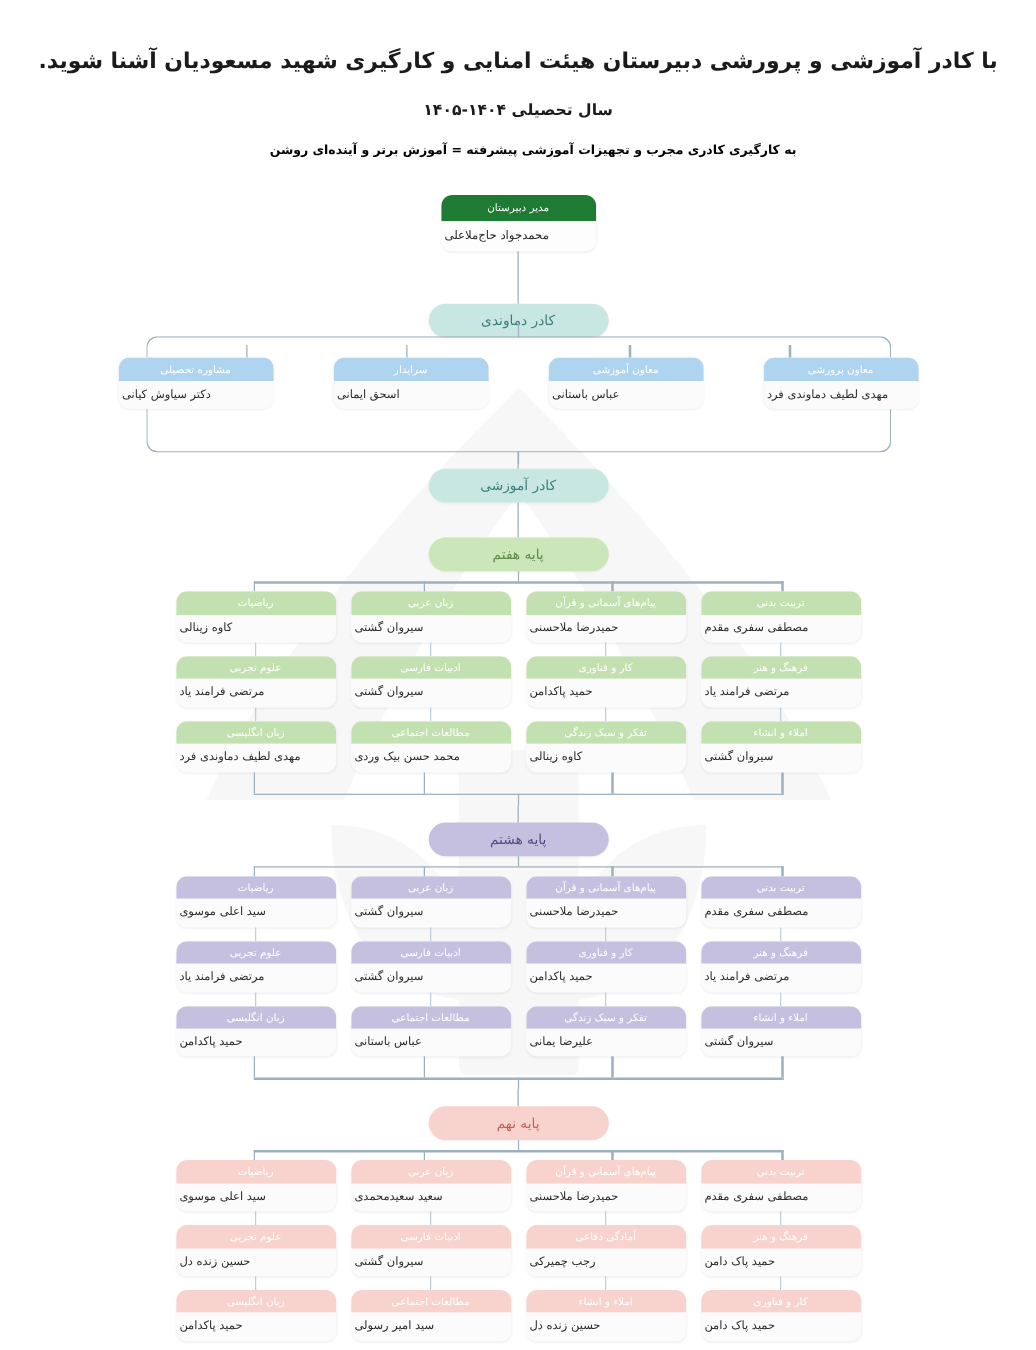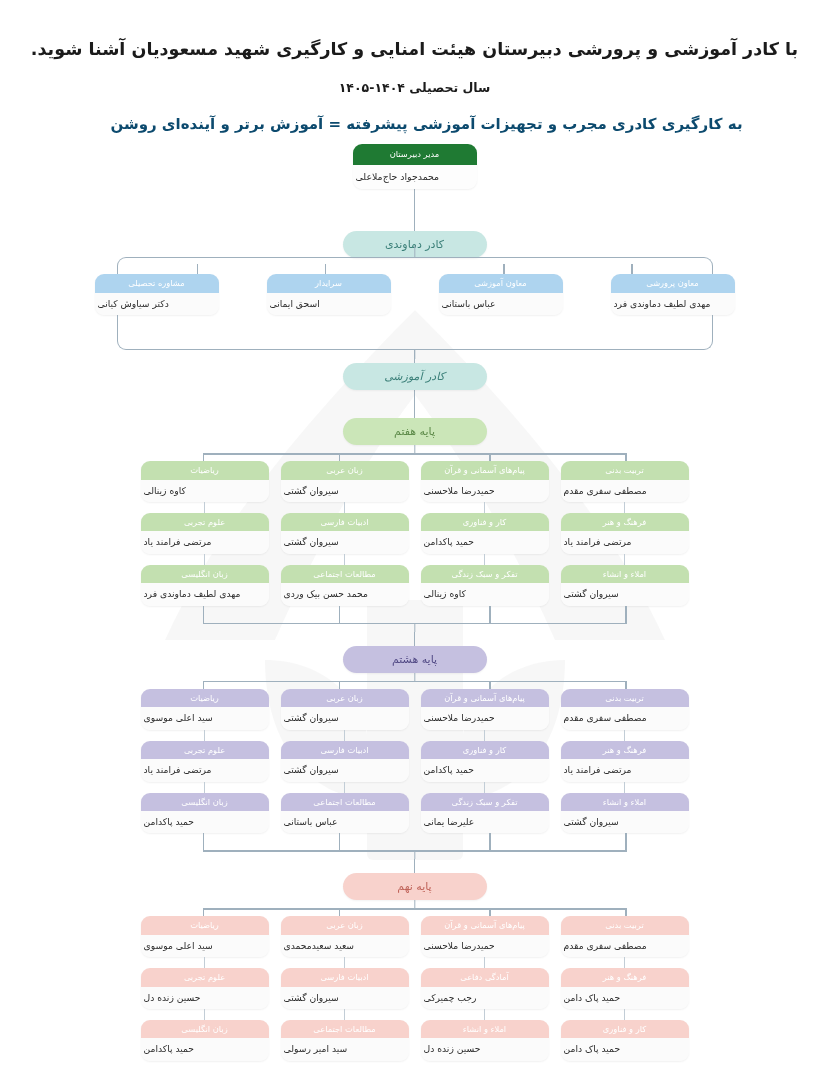--- a/index.html
+++ b/index.html
@@ -29,21 +29,21 @@
   .hdr{text-align:center;}
   .hdr-title{
     font-size:17.5px;font-weight:bold;color:#1b1b1b;
     padding-top:36px;line-height:1.5;letter-spacing:0;
   }
   .hdr-year{
     font-size:12.5px;font-weight:bold;color:#1b1b1b;
     padding-top:18px;
   }
   .hdr-slogan{
-    font-size:15px;font-weight:bold;color:#0c4a6e;
+    font-size:10px;font-weight:bold;color:#000000;
     padding-top:20px;
     padding-left:24px;
   }
 
   
   .node{
     border-radius:9px;
     overflow:hidden;
     box-shadow:0 1px 2px rgba(0,0,0,.06);
     background:#fafafa;
@@ -150,21 +150,21 @@
 </svg>
 
 <div id="page">
 
   <div class="hdr">
     <div class="hdr-title">با کادر آموزشی و پرورشی دبیرستان هیئت امنایی و کارگیری شهید مسعودیان آشنا شوید.</div>
     <div class="hdr-year">سال تحصیلی ۱۴۰۴-۱۴۰۵</div>
     <div class="hdr-slogan">به کارگیری کادری مجرب و تجهیزات آموزشی پیشرفته = آموزش برتر و آینده‌ای روشن</div>
   </div>
 
-  <div class="center" style="margin-top:11px;">
+  <div class="center" style="margin-top:30px;">
     <div class="node principal">
       <div class="role">مدیر دبیرستان</div>
       <div class="person">محمدجواد حاج‌ملاعلی</div>
     </div>
   </div>
 
   <div class="vline" style="height:42px;"></div>
 
   <div class="center">
     <div class="pill" id="exec-pill" style="background: rgb(200, 231, 227); color: rgb(58, 127, 120);">کادر دماوندی</div>
@@ -199,21 +199,21 @@
     </div>
 
   <div class="rail">
     <div class="frame"></div>
     <div class="down"></div>
   </div>
 
   <div class="vline" style="height:14px;"></div>
 
   <div class="center">
-    <div class="pill" id="teach-pill" style="background: rgb(200, 231, 227); color: rgb(58, 127, 120); font-style: italic;">کادر آموزشی</div>
+    <div class="pill" id="teach-pill" style="background: rgb(200, 231, 227); color: rgb(58, 127, 120);">کادر آموزشی</div>
   </div>
 
   <div id="grades">
       <div class="vline" style="height: 28px;"></div>
       <div class="center">
         <div class="pill" style="background: rgb(203, 230, 184); color: rgb(93, 138, 73);">پایه هفتم</div>
       </div>
       <div class="connector">
         <div class="up"></div>
         <div class="hbar"></div>

